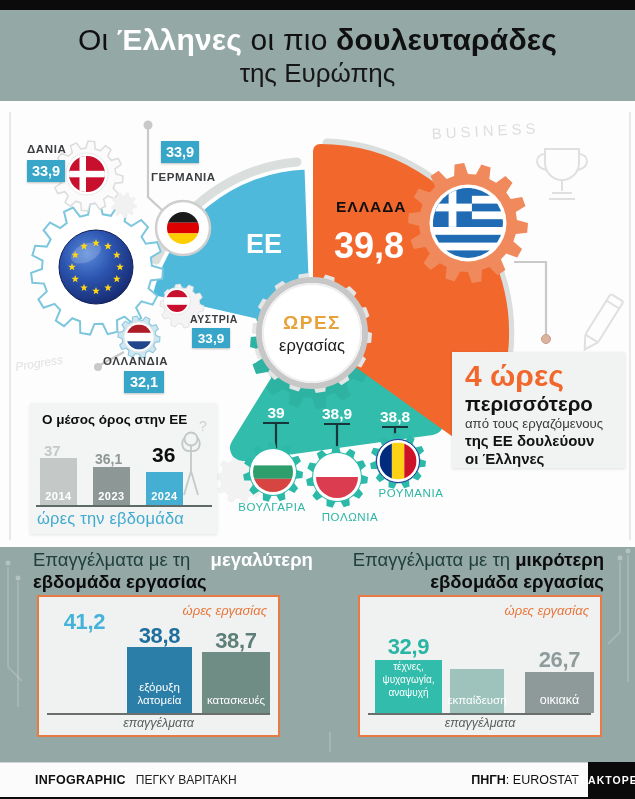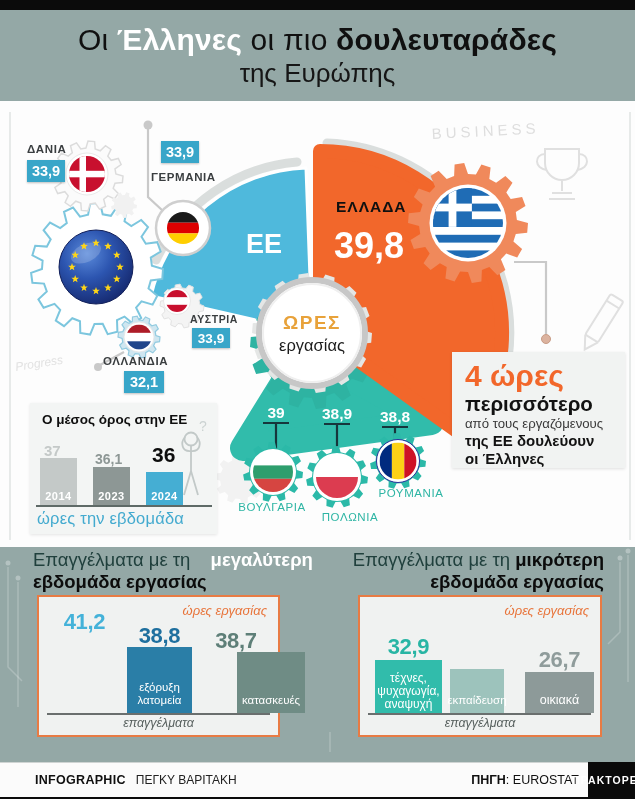--- a/index.html
+++ b/index.html
@@ -357,37 +357,37 @@
   <div class="abs chart-box" style="left:37px;top:595px;width:243px;height:142px;">
     <div class="ylab">ώρες εργασίας</div>
 
     <div class="cb-val" style="left:13px;width:65px;top:12px;color:#44b2d9;">41,2</div>
     <div class="cb-val" style="left:88px;width:65px;top:26px;color:#1e6f9e;">38,8</div>
     <div class="cb-val" style="left:163px;width:68px;top:31px;color:#5e7f78;">38,7</div>
 
     <div class="cb-bar" style="left:88px;top:50px;width:65px;height:66px;background:#2a7ea7;">
       <div class="blab">εξόρυξη λατομεία</div>
     </div>
-    <div class="cb-bar" style="left:163px;top:55px;width:68px;height:61px;background:#6f8c85;margin-left:35px;">
+    <div class="cb-bar" style="left:163px;top:55px;width:68px;height:61px;background:#6f8c85;">
       <div class="blab">κατασκευές</div>
     </div>
 
     <div class="cb-axis"></div>
     <div class="xlab">επαγγέλματα</div>
   </div>
 
   <div class="abs chart-box" style="left:358px;top:595px;width:244px;height:142px;">
     <div class="ylab">ώρες εργασίας</div>
 
     <div class="cb-val" style="left:15px;width:67px;top:37px;color:#28b5a4;">32,9</div>
     <div class="cb-val" style="left:90px;width:67px;top:46px;color:#9dc3bc;margin-top:26px;">31,9</div>
     <div class="cb-val" style="left:165px;width:69px;top:50px;color:#8f9c9b;">26,7</div>
 
     <div class="cb-bar" style="left:15px;top:63px;width:67px;height:53px;background:#31bcab;">
-      <div class="blab" style="font-size:12px;padding-bottom:2px;">τέχνες, ψυχαγωγία, αναψυχή</div>
+      <div class="blab" style="font-size:10px;padding-bottom:14px;">τέχνες, ψυχαγωγία, αναψυχή</div>
     </div>
     <div class="cb-bar" style="left:90px;top:72px;width:54px;height:44px;background:#9dc3bc;">
       <div class="blab">εκπαίδευση</div>
     </div>
     <div class="cb-bar" style="left:165px;top:75px;width:69px;height:41px;background:#8d9a99;">
       <div class="blab" style="font-size:12.5px;">οικιακά</div>
     </div>
 
     <div class="cb-axis"></div>
     <div class="xlab">επαγγέλματα</div>

